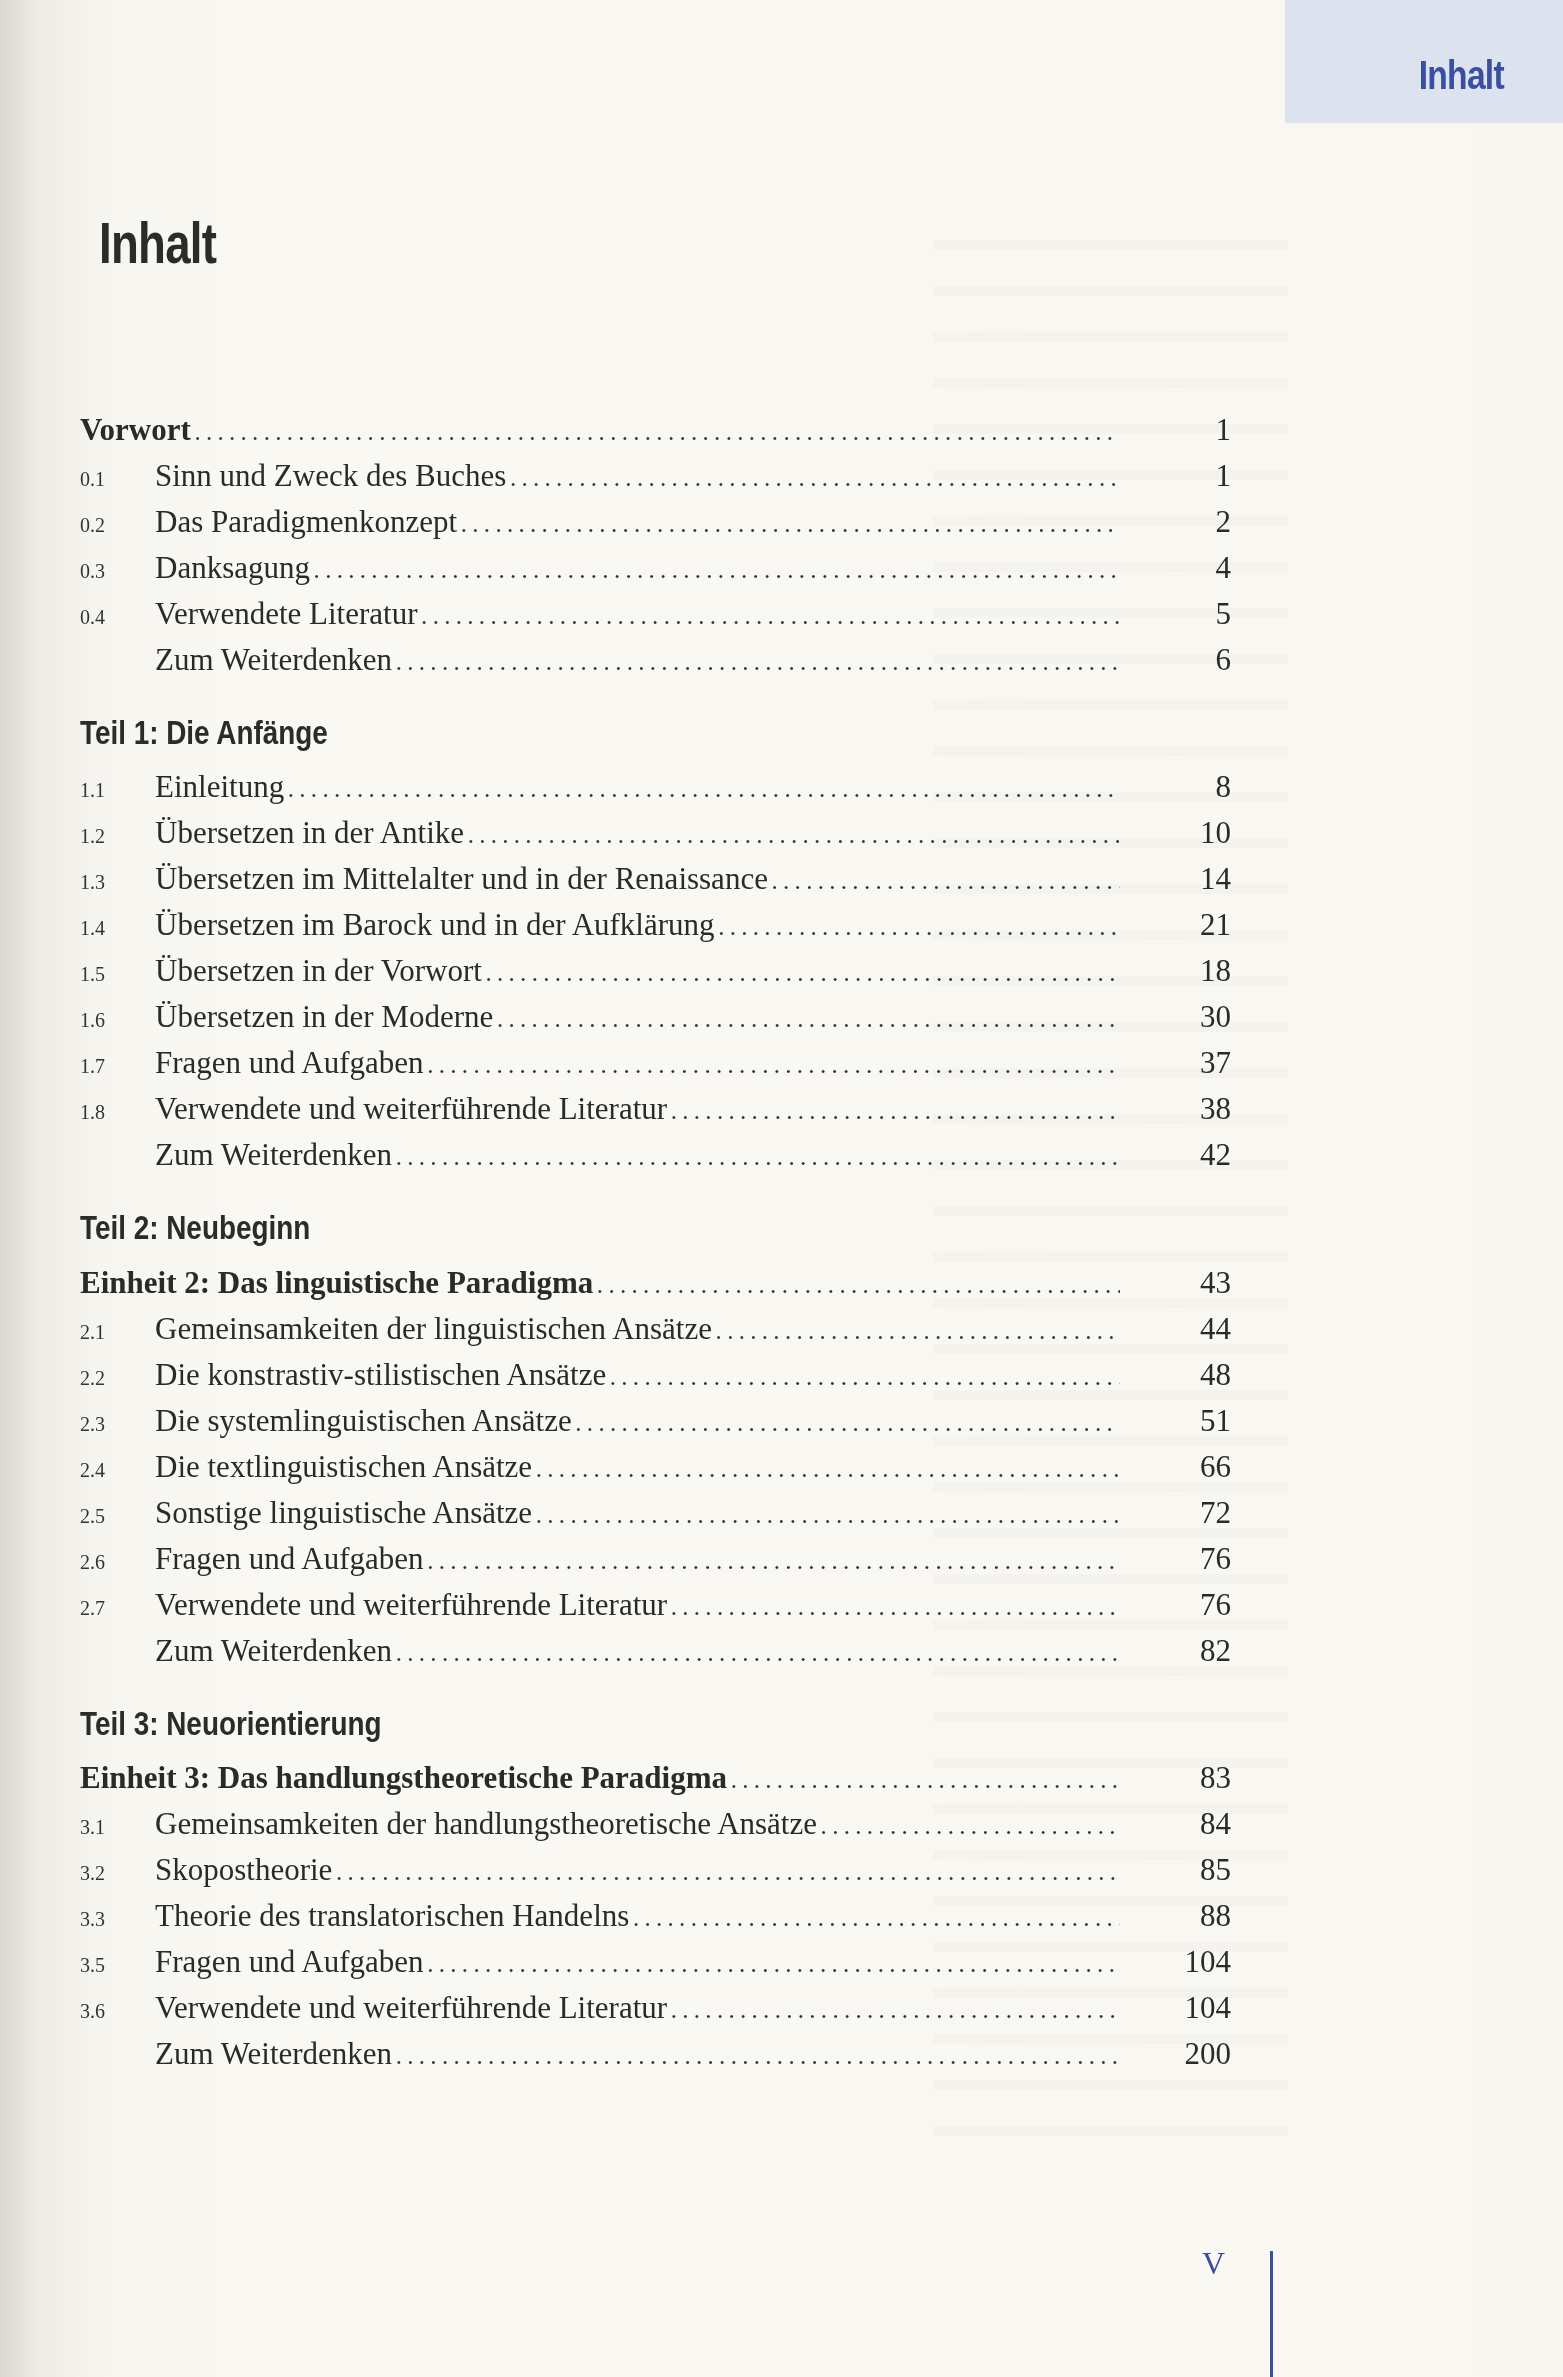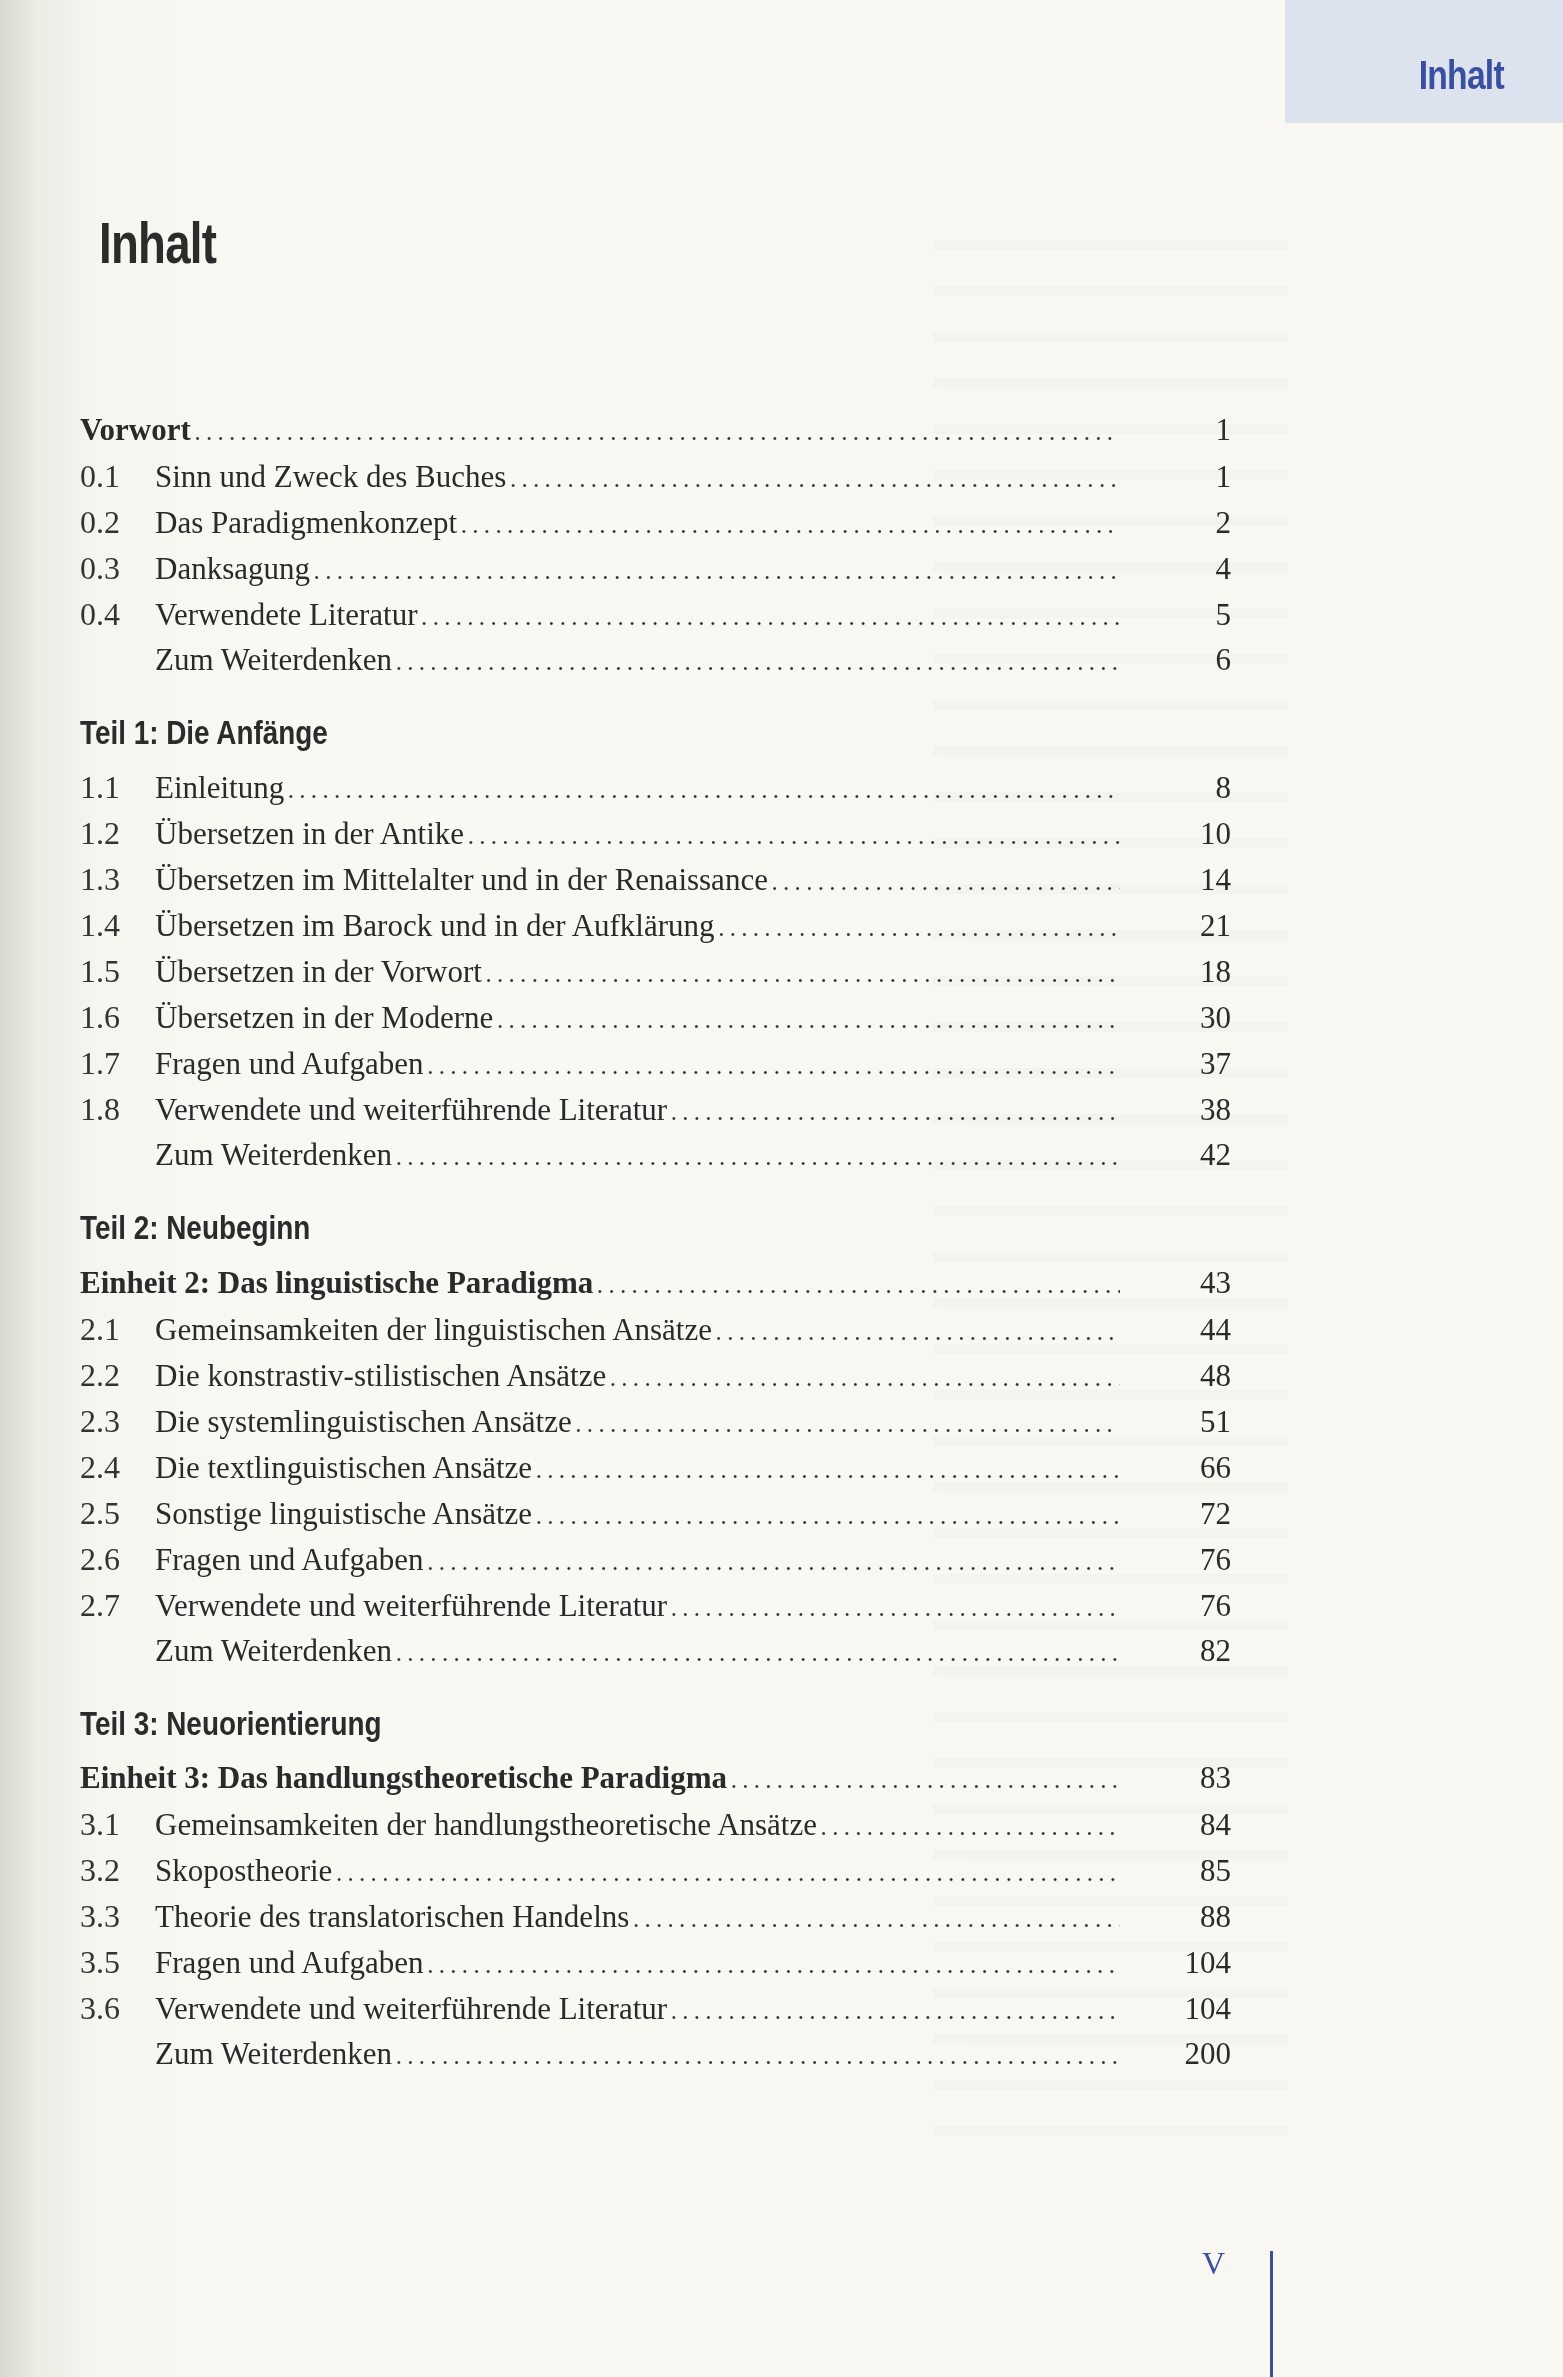--- a/index.html
+++ b/index.html
@@ -82,21 +82,21 @@
       display: flex;
       align-items: baseline;
       height: 46px;
       line-height: 46px;
       font-size: 31px;
       white-space: nowrap;
     }
     .row .num {
       width: 75px;
       flex: 0 0 75px;
-      font-size: 32px;
+      font-size: 20px;
       color: #333;
     }
     .row .title {
       flex: 0 0 auto;
       transform-origin: left center;
     }
     .row .leader {
       flex: 1 1 auto;
       overflow: hidden;
       margin: 0 3.6px 0 3.6px;

